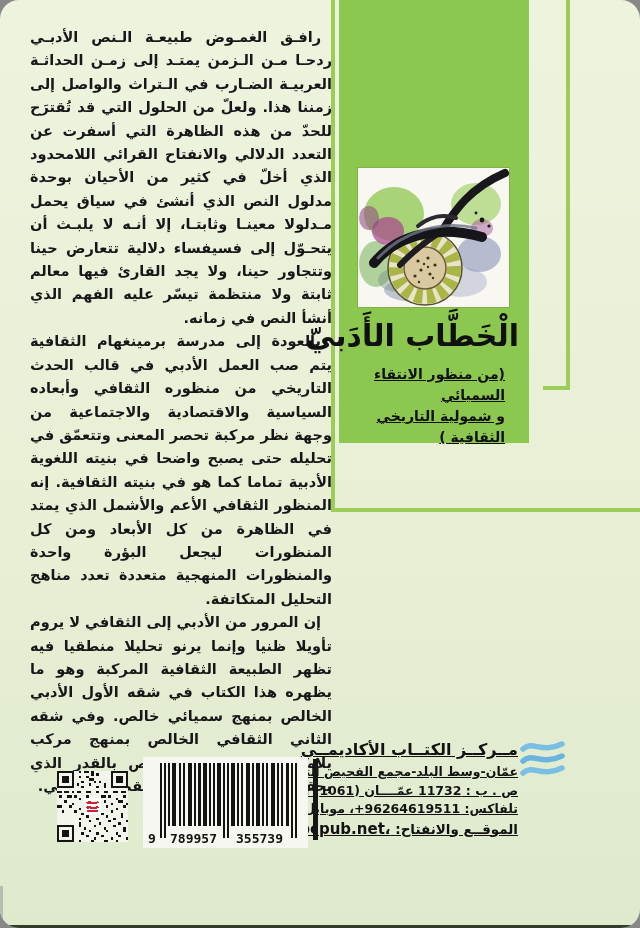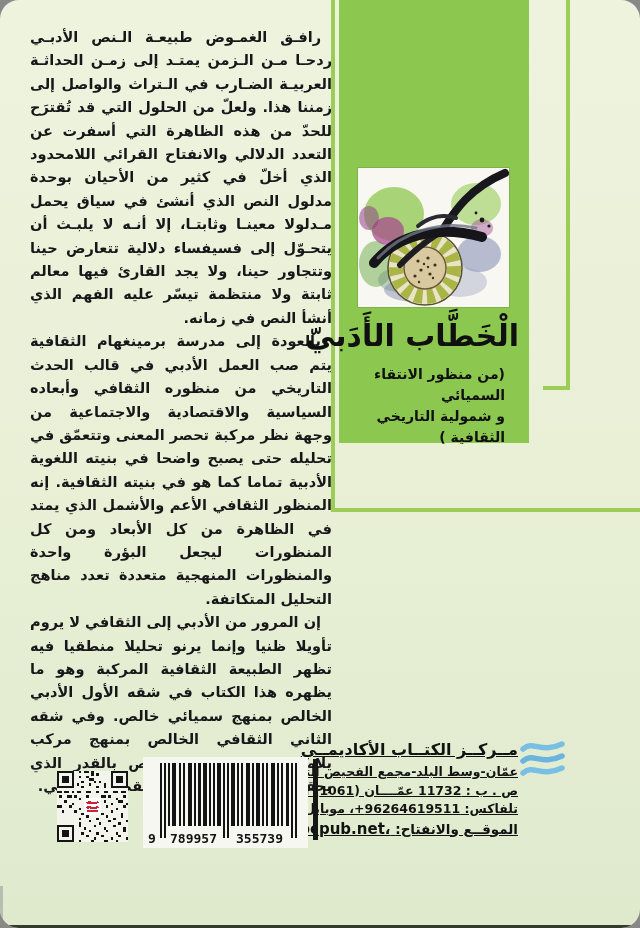--- a/index.html
+++ b/index.html
@@ -34,21 +34,21 @@
   }
   .cover-title {
     position:absolute; left:0; top:312px; width:185px;
     direction:rtl; text-align:right; padding-right:5px; box-sizing:border-box;
     font-size:30px; font-weight:bold; color:#101010; line-height:48px;
     letter-spacing:-0.5px; white-space:nowrap;
   }
   .cover-subtitle {
     position:absolute; left:0; top:364px; width:178px;
     direction:rtl; text-align:right; padding-right:12px; box-sizing:border-box;
-    font-size:14px; font-weight:bold; color:#101010; line-height:21px;
+    font-size:14px; font-weight:bold; color:#101010; line-height:21px;text-decoration:underline;
   }
   
   .publisher {
     position:absolute; right:122px; top:740px; width:250px;
     direction:rtl; text-align:right; color:#121212;text-decoration:underline;
   }
   .pub-name { font-size:16px; font-weight:bold; white-space:nowrap; margin-bottom:4px; }
   .pub-line { font-size:12.5px; font-weight:bold; line-height:18.5px; white-space:nowrap; }
   .pub-web  { font-size:13.5px; font-weight:bold; line-height:21px; white-space:nowrap; }
   .pub-web .latin { direction:ltr; unicode-bidi:embed; font-size:15px; }

